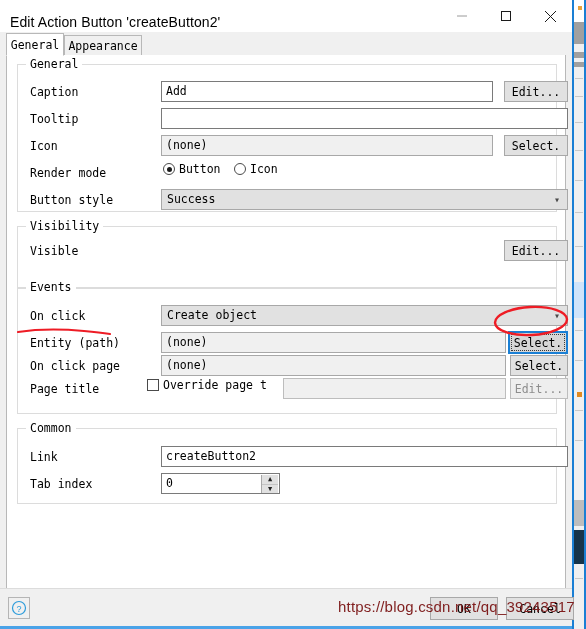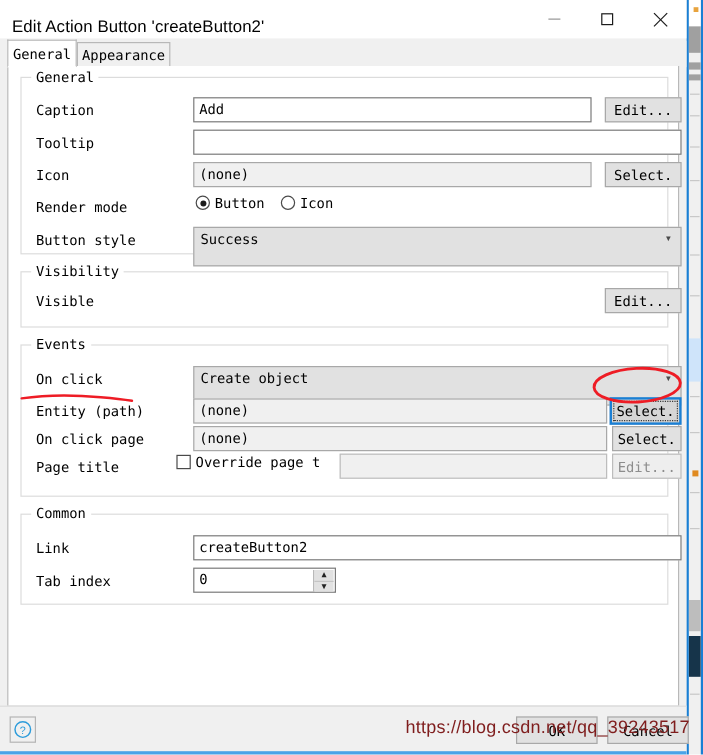--- a/index.html
+++ b/index.html
@@ -181,21 +181,21 @@
   .tinput.disabled {
     background: #f0f0f0;
     border: 1px solid #bdbdbd;
     color: #6d6d6d;
   }
 
   
   .combo {
     position: absolute;
     box-sizing: border-box;
-    height: 33px;
+    height: 21px;
     border: 1px solid #a8a8a8;
     background: #e1e1e1;
     font-family: "DejaVu Sans Mono", monospace;
     font-size: 11.5px;
     color: #000;
     line-height: 19px;
     padding-left: 5px;
     white-space: nowrap;
     overflow: hidden;
   }
@@ -450,21 +450,21 @@
           <span>Icon</span>
         </div>
 
         <span class="flabel" style="left:12px; top:128px;">Button style</span>
         <div class="combo" style="left:143px; top:124px; width:407px;">
           <span>Success</span>
           <span class="carat">▾</span>
         </div>
       </div>
 
-      <div class="group" style="left:10px; top:171px; width:540px; height:47px;">
+      <div class="group" style="left:10px; top:171px; width:540px; height:63px;">
         <span class="glabel">Visibility</span>
         <span class="flabel" style="left:12px; top:17px;">Visible</span>
         <div class="btn" style="left:486px; top:13px; width:64px;">Edit...</div>
       </div>
 
       <div class="group" style="left:10px; top:232px; width:540px; height:127px;">
         <span class="glabel">Events</span>
 
         <span class="flabel" style="left:12px; top:21px;">On click</span>
         <div class="combo" style="left:143px; top:17px; width:407px;">

